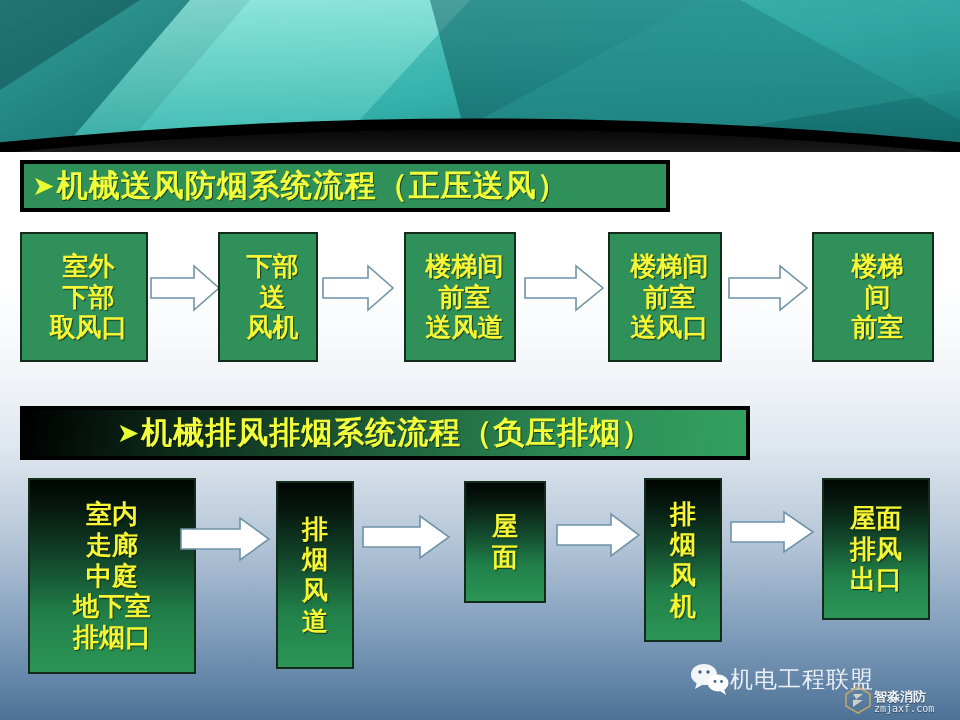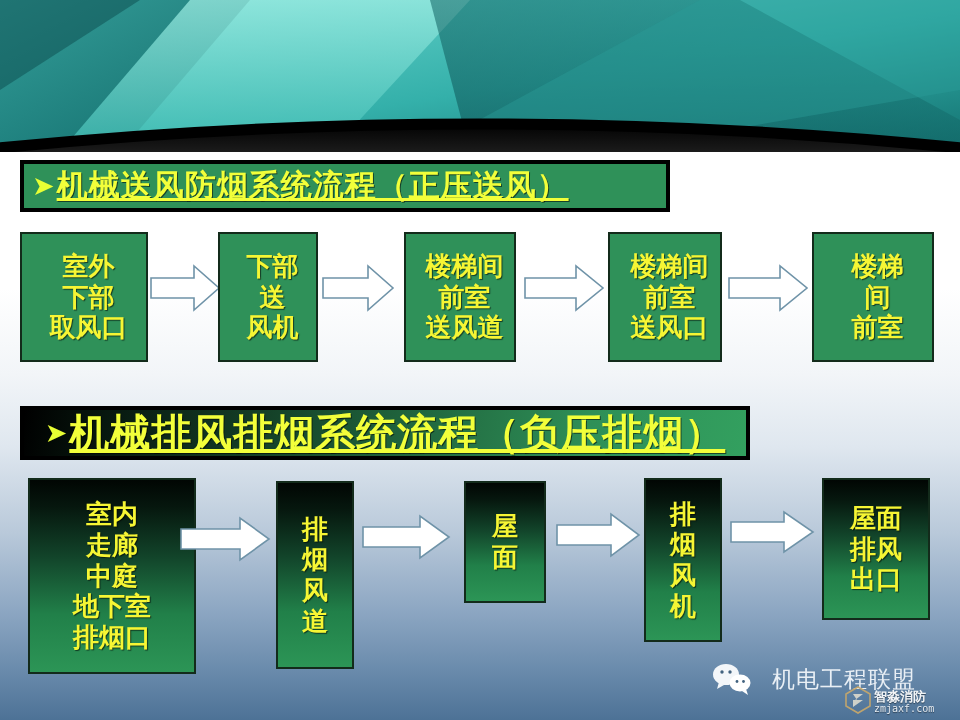--- a/index.html
+++ b/index.html
@@ -51,36 +51,35 @@
     align-items: center;
     border: 4px solid #000000;
   }
   .title-bar .title-text {
     font-family: "DejaVu Serif", "Liberation Serif", serif;
     font-weight: bold;
     color: #f2ff3a;
     text-shadow: 1px 1px 0 rgba(0,0,0,.55);
     white-space: nowrap;
     letter-spacing: 1px;
-    text-decoration: underline;
   }
   #title-bar-1 {
     left: 20px; top: 160px;
     width: 650px; height: 52px;
     background: #2f9159;
     padding-left: 8px;
   }
   #title-bar-1 .title-text { font-size: 31px; }
   #title-bar-2 {
     left: 20px; top: 406px;
     width: 730px; height: 54px;
     background: linear-gradient(100deg, #000000 0%, #0b2417 18%, #1d5c38 48%, #2e8f57 78%, #33a05f 100%);
     justify-content: center;
   }
-  #title-bar-2 .title-text { font-size: 40px; }
+  #title-bar-2 .title-text { font-size: 31px; }
 
   .bullet-arrow {
     display: inline-block;
     color: #e8ff34;
     font-size: 27px;
     line-height: 1;
     margin-right: 2px;
     transform: translateY(-1px);
   }
 
@@ -118,24 +117,24 @@
   .arrow svg { display: block; overflow: visible; }
   .arrow polygon {
     fill: #ffffff;
     stroke: #6f93a8;
     stroke-width: 1.6;
   }
 
   
   .footer-brand {
     position: absolute;
-    left: 712px; top: 662px;
+    left: 690px; top: 662px;
     display: flex;
     align-items: center;
-    gap: 20px;
+    gap: 0;
   }
   .wechat-icon { width: 40px; height: 34px; flex: 0 0 auto; }
   .wechat-icon svg { display: block; }
   .brand-text {
     font-family: "DejaVu Sans", "Liberation Sans", sans-serif;
     font-size: 23px;
     color: #e9eff5;
     letter-spacing: 1px;
     white-space: nowrap;
   }

